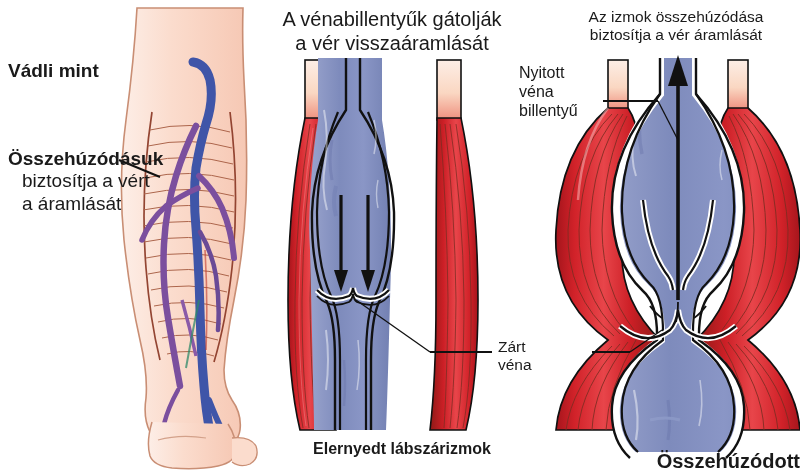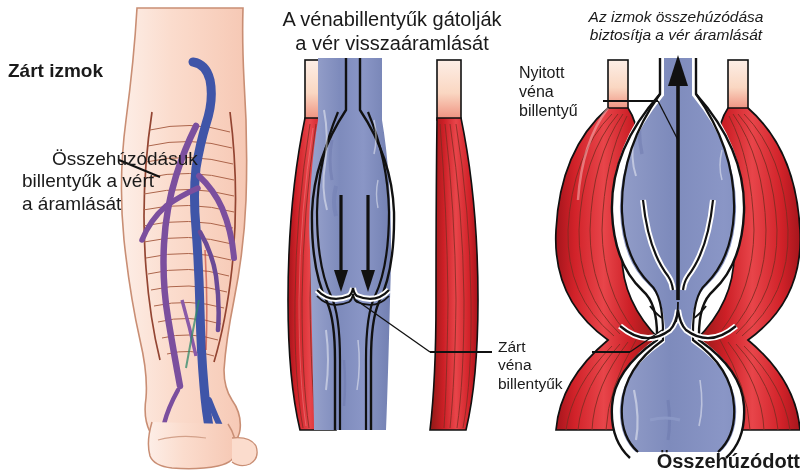--- a/index.html
+++ b/index.html
@@ -5,24 +5,24 @@
   html,body{margin:0;padding:0;background:#ffffff;}
   body{width:800px;height:470px;position:relative;overflow:hidden;
        font-family:"Liberation Sans","DejaVu Sans",sans-serif;color:#1a1a1a;}
   .stage{position:absolute;left:0;top:0;width:800px;height:470px;}
   svg{display:block;}
   .txt{position:absolute;line-height:1.18;}
   #title-left{left:8px;top:60px;font-size:19px;}
   #title-left .l1{font-weight:bold;}
   #title-left .l2,#title-left .l3{padding-left:14px;}
   #note-left{left:8px;top:148px;font-size:19px;}
-  #note-left .l1{font-weight:normal;margin-left:44px;}
+  #note-left .l1{font-weight:bold;}
   #note-left .l2,#note-left .l3{padding-left:14px;}
   #hdr-mid{left:278px;top:8px;width:228px;text-align:center;font-size:20px;}
-  #hdr-right{left:552px;top:8px;width:248px;text-align:center;font-size:15.5px;font-style:italic;}
+  #hdr-right{left:552px;top:8px;width:248px;text-align:center;font-size:15.5px;}
   #lbl-open{left:519px;top:64px;width:86px;text-align:left;font-size:16px;}
   #lbl-closed{left:498px;top:338px;width:90px;font-size:15.5px;}
   #cap-mid{left:287px;top:440px;width:230px;text-align:center;font-size:16px;font-weight:bold;}
   #cap-right{left:548px;top:440px;width:252px;text-align:right;font-size:20px;font-weight:bold;margin-top:10px;}
 </style>
 </head>
 <body>
 
 <div class="stage">
 
@@ -292,26 +292,26 @@
       </g>
       <g>
         <line x1="592" y1="352" x2="630" y2="352" stroke="#111" stroke-width="2"></line>
         <line x1="630" y1="352" x2="662" y2="330" stroke="#111" stroke-width="1.3"></line>
       </g>
     </g>
   </g>
 </svg>
 
 <div class="txt" id="title-left">
-  <div class="l1">Zárt izmok</div>
+  <div class="l1">Vádli mint</div>
 </div>
 
 <div class="txt" id="note-left">
   <div class="l1">Összehúzódásuk</div>
-  <div class="l2">billentyűk a vért</div>
+  <div class="l2">biztosítja a vért</div>
   <div class="l3">a áramlását</div>
 </div>
 
 <div class="txt" id="hdr-mid">
   <div>A vénabillentyűk gátolják</div>
   <div>a vér visszaáramlását</div>
 </div>
 
 <div class="txt" id="hdr-right">
   <div>Az izmok összehúzódása</div>
@@ -320,18 +320,18 @@
 
 <div class="txt" id="lbl-open">
   <div>Nyitott</div>
   <div>véna</div>
   <div>billentyű</div>
 </div>
 
 <div class="txt" id="lbl-closed">
   <div>Zárt</div>
   <div>véna</div>
-  <div>billentyűk</div>
-</div>
-
+</div>
+
+<div class="txt" id="cap-mid">Elernyedt lábszárizmok</div>
 <div class="txt" id="cap-right">Összehúzódott lábszárizmok</div>
 
 </div>
 
 </body></html>

